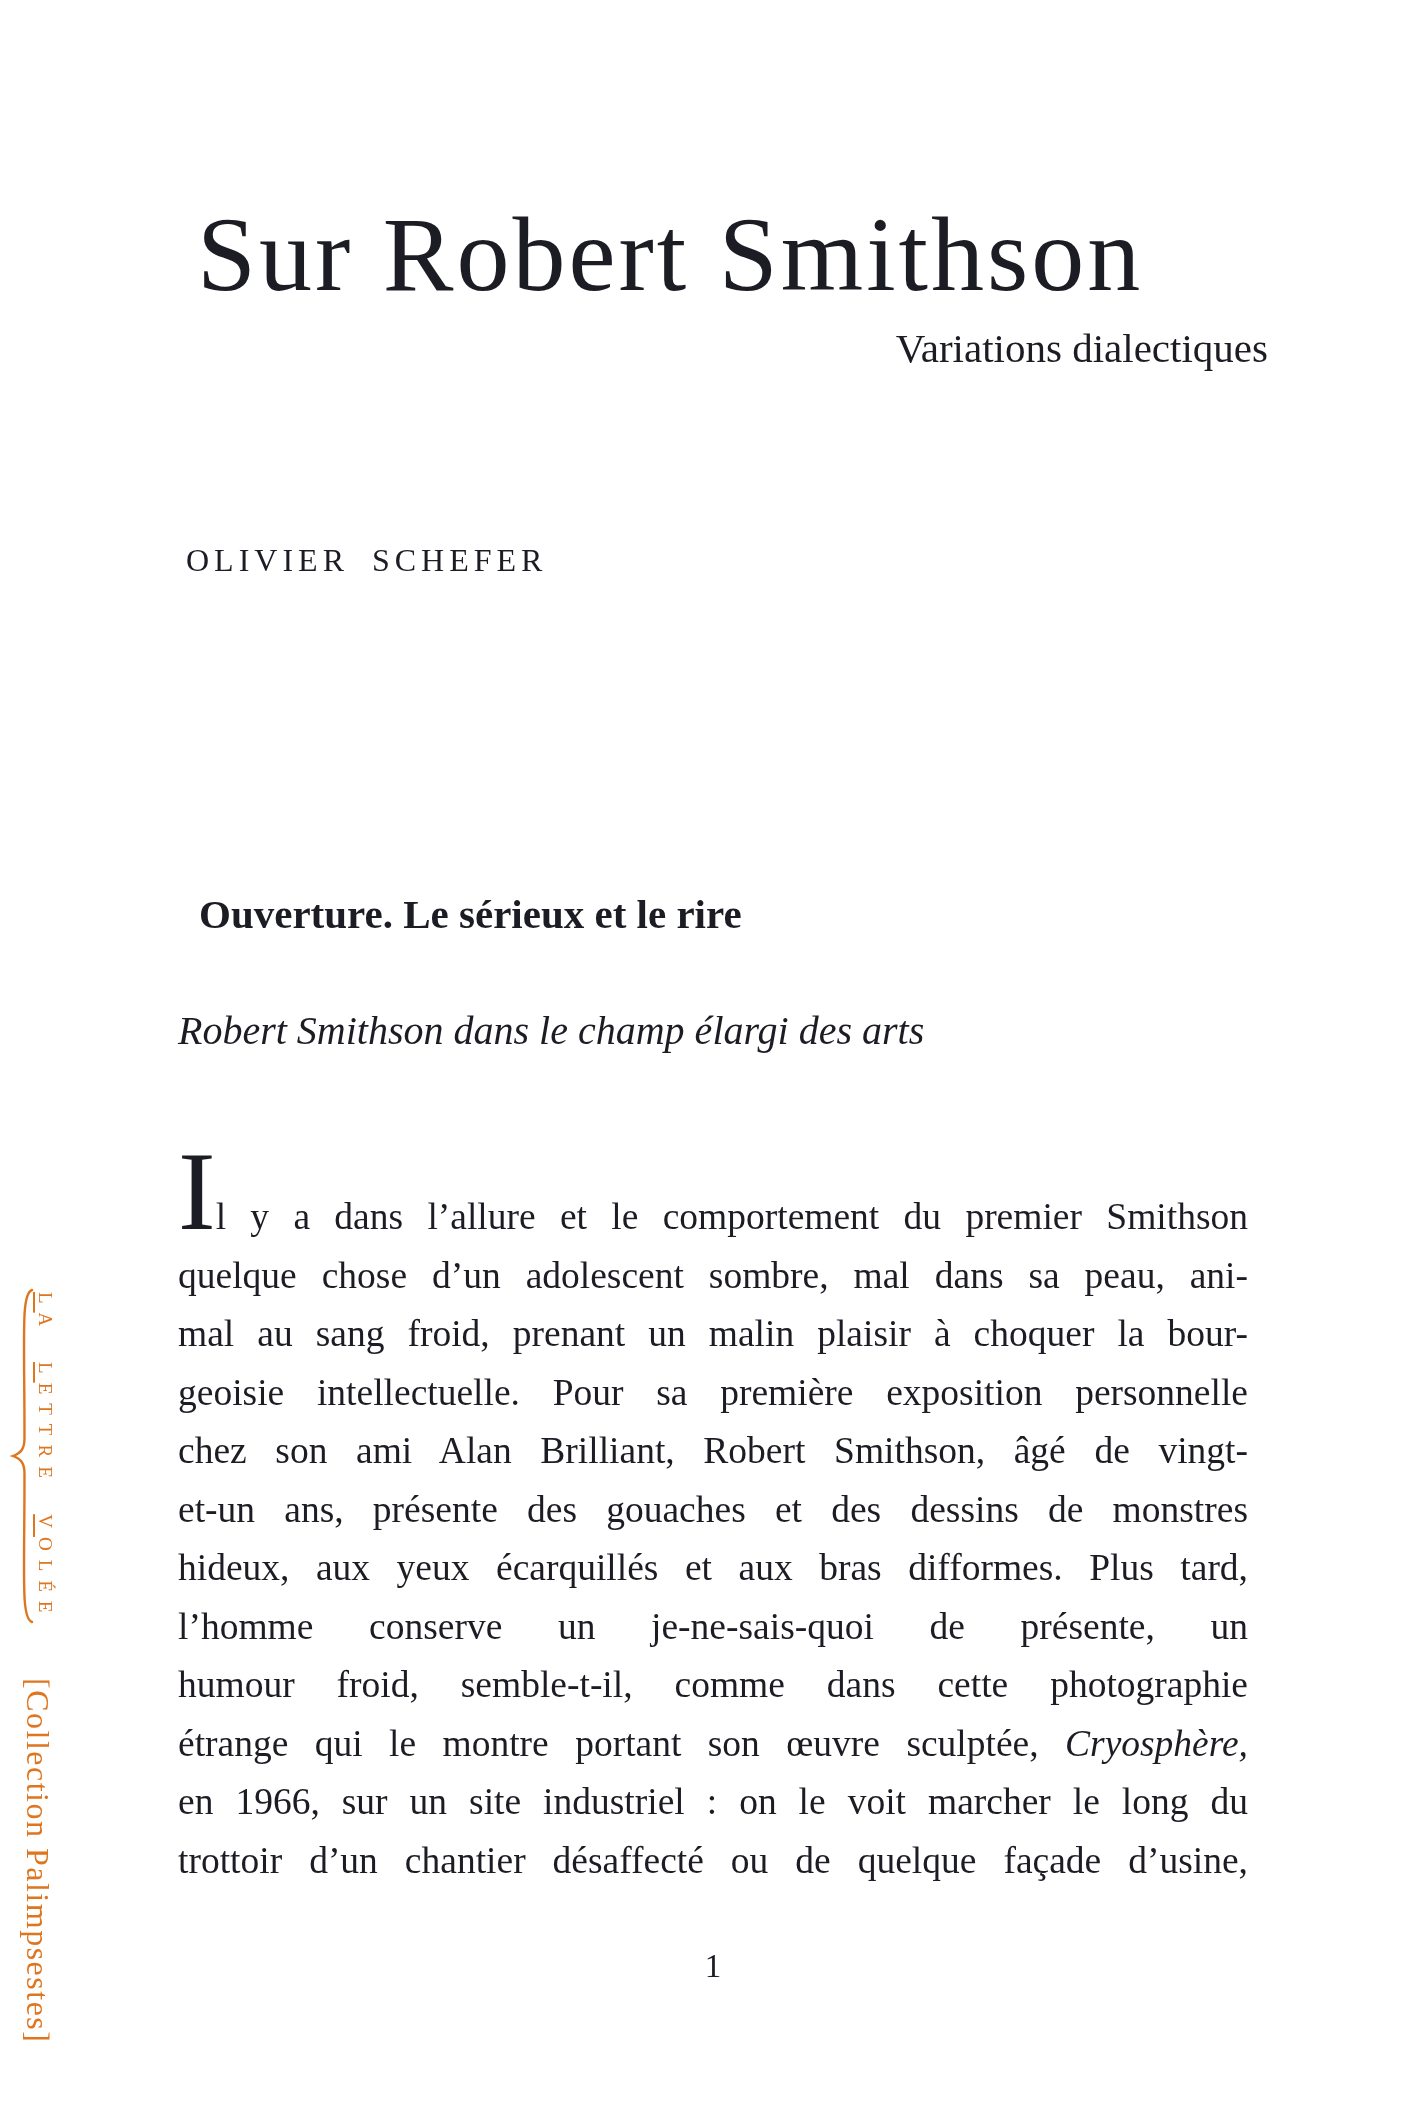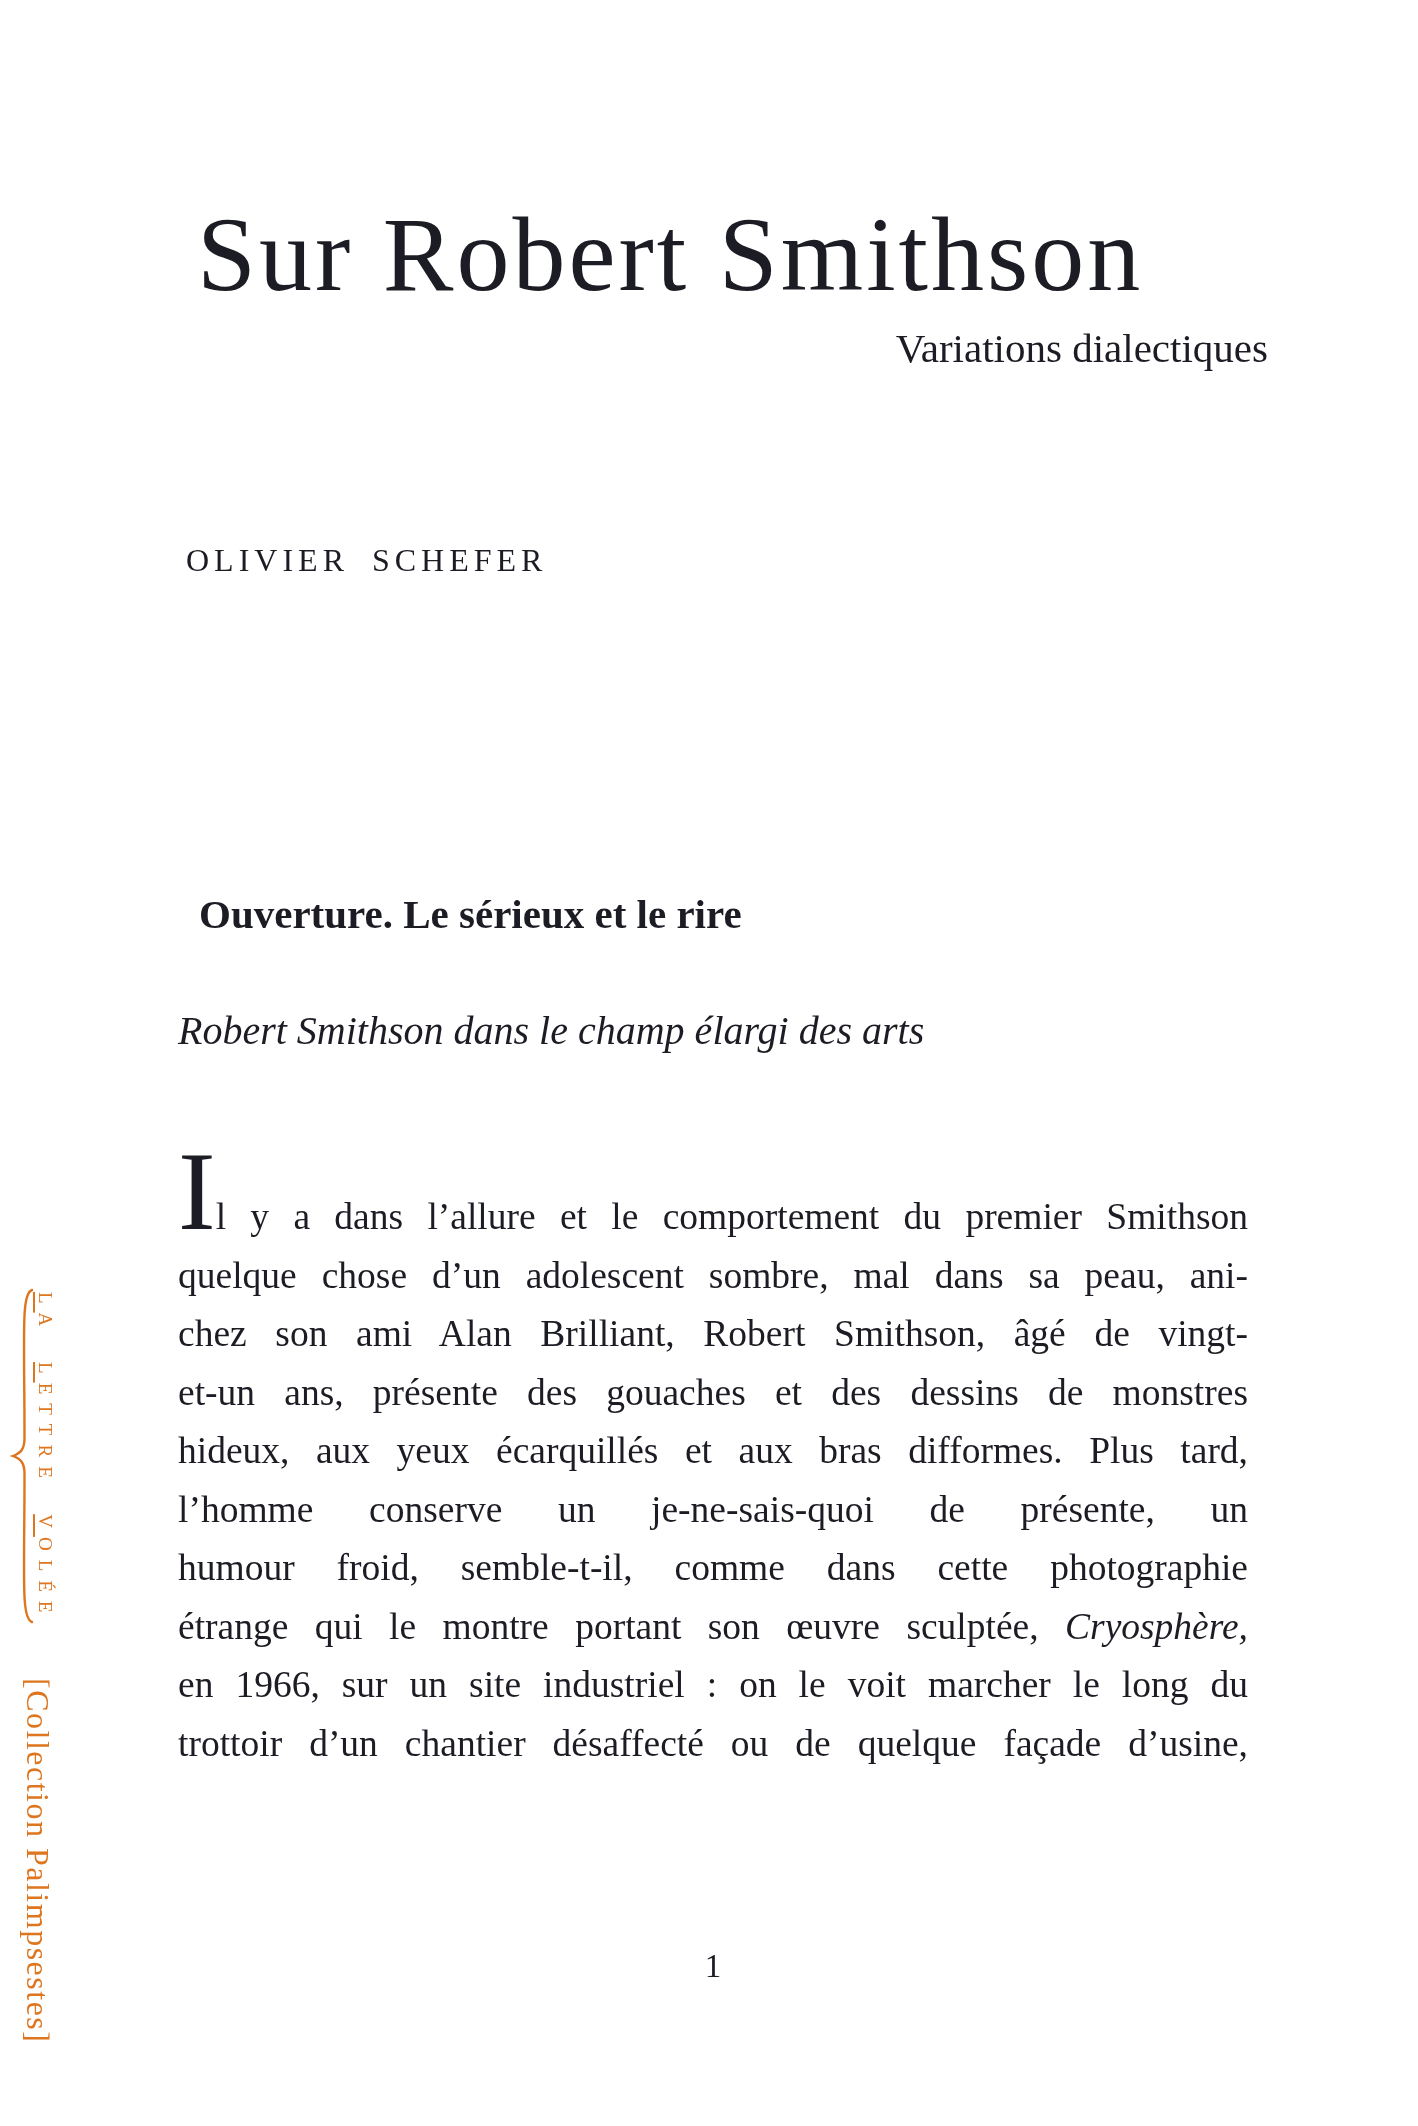--- a/index.html
+++ b/index.html
@@ -91,20 +91,22 @@
 
   <div class="abs author">OLIVIER SCHEFER</div>
 
   <div class="abs section-heading">Ouverture. Le sérieux et le rire</div>
 
   <div class="abs section-subheading">Robert Smithson dans le champ élargi des arts</div>
 
   <div class="abs body-par">
     <div class="bline"><span class="initcap">I</span><span>l y a dans l’allure et le comportement du premier Smithson</span></div>
     <div class="bline">quelque chose d’un adolescent sombre, mal dans sa peau, ani-</div>
+    <div class="bline">mal au sang froid, prenant un malin plaisir à choquer la bour-</div>
+    <div class="bline">geoisie intellectuelle. Pour sa première exposition personnelle</div>
     <div class="bline">chez son ami Alan Brilliant, Robert Smithson, âgé de vingt-</div>
     <div class="bline">et-un ans, présente des gouaches et des dessins de monstres</div>
     <div class="bline">hideux, aux yeux écarquillés et aux bras difformes. Plus tard,</div>
     <div class="bline">l’homme conserve un je-ne-sais-quoi de présente, un</div>
     <div class="bline">humour froid, semble-t-il, comme dans cette photographie</div>
     <div class="bline"><span>étrange qui le montre portant son œuvre sculptée, </span><i>Cryosphère,</i></div>
     <div class="bline">en 1966, sur un site industriel : on le voit marcher le long du</div>
     <div class="bline">trottoir d’un chantier désaffecté ou de quelque façade d’usine,</div>
   </div>
 

